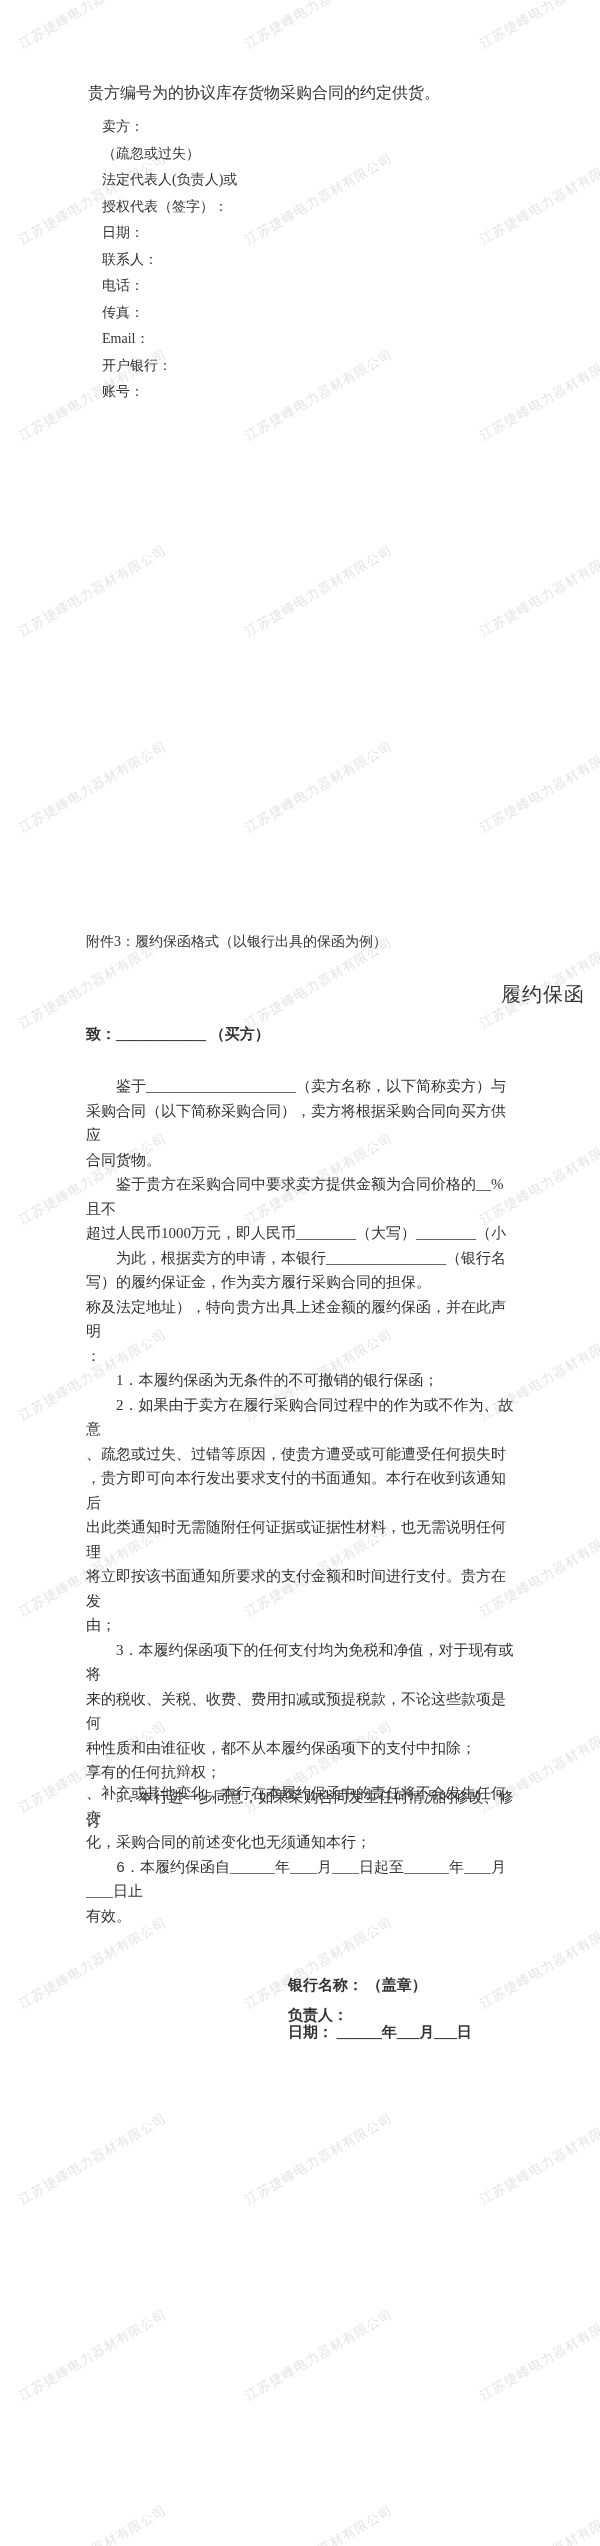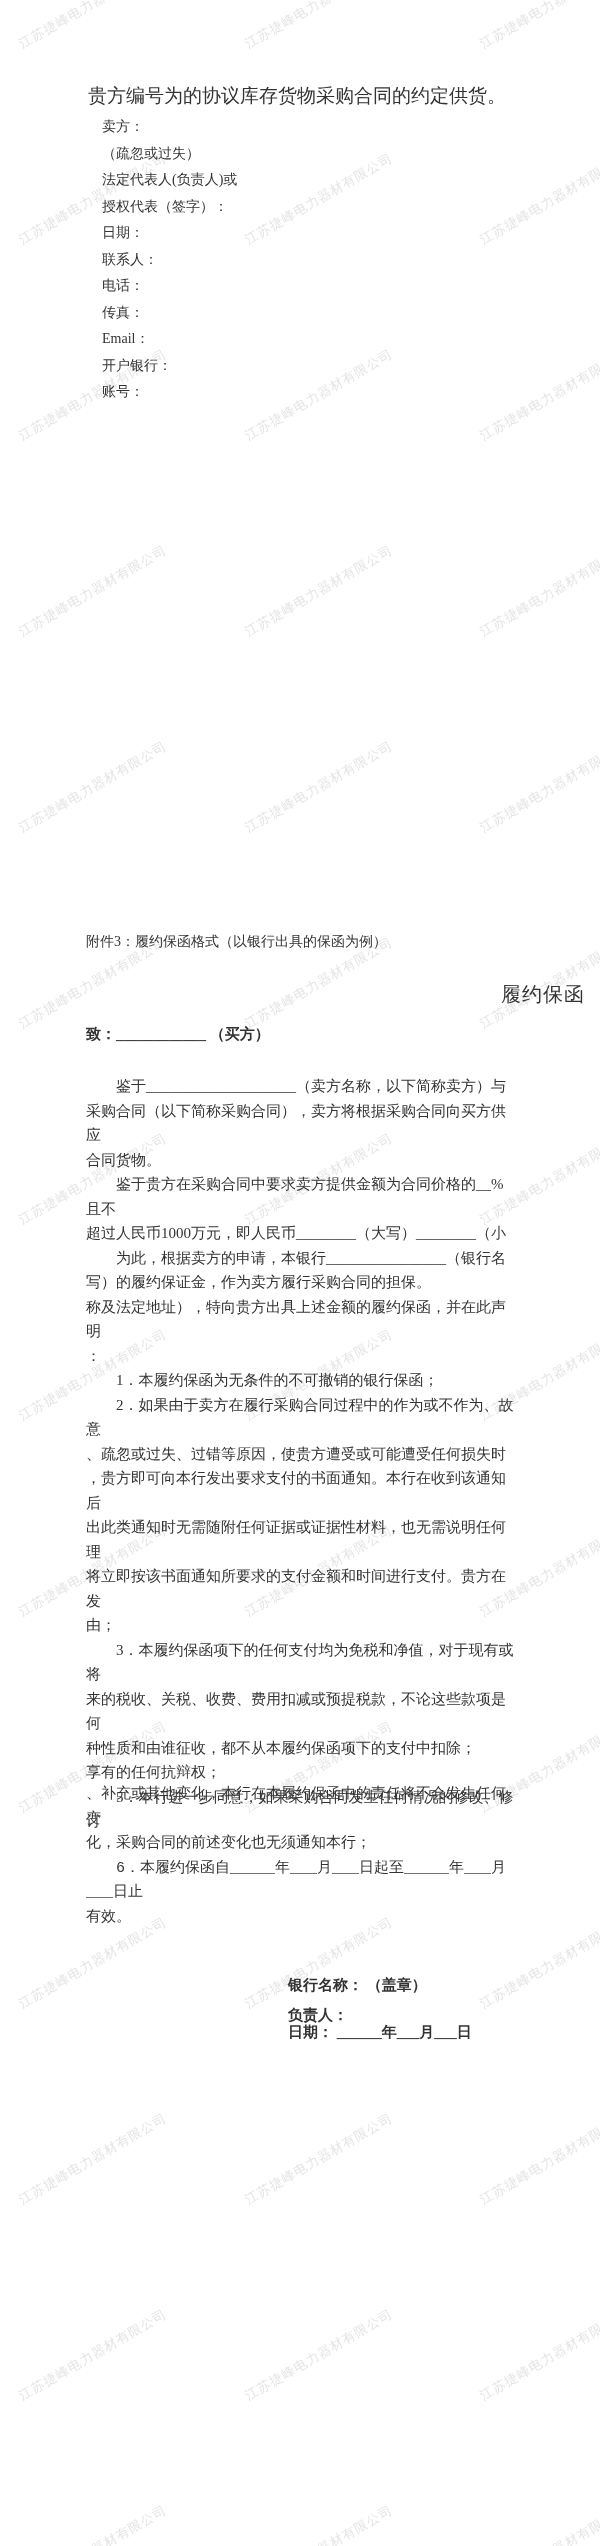--- a/index.html
+++ b/index.html
@@ -18,21 +18,21 @@
     position:absolute;
     white-space:nowrap;
     font-size:13px;
     letter-spacing:1px;
     color:#e4e4e4;
     transform:rotate(-30deg);
     user-select:none;
   }
   
   .content { position:absolute; inset:0; z-index:1; }
-  .lead   { position:absolute; left:88px;  top:83px;  font-size:19px;text-align:center; }
+  .lead   { position:absolute; left:88px;  top:83px;  font-size:16px;text-align:center; }
   .fields { position:absolute; left:102px; top:114px; font-size:14px; line-height:26.5px; }
   .att-title { position:absolute; left:86px; top:933px; font-size:14px; }
   .doc-title {
     position:absolute; left:0; top:981px; width:585px;
     text-align:right; font-size:20px; letter-spacing:1px;
   }
   .to-line { position:absolute; left:86px; top:1025px; font-size:15px; font-weight:bold; }
   .body2 { position:absolute; left:86px; top:1074px; width:432px; font-size:15px; line-height:24.5px; }
   .body3 { position:absolute; left:86px; top:1783px; width:432px; font-size:15px; line-height:24.5px;font-family:Liberation Mono, monospace; }
   .ln  { min-height:24.5px; }

